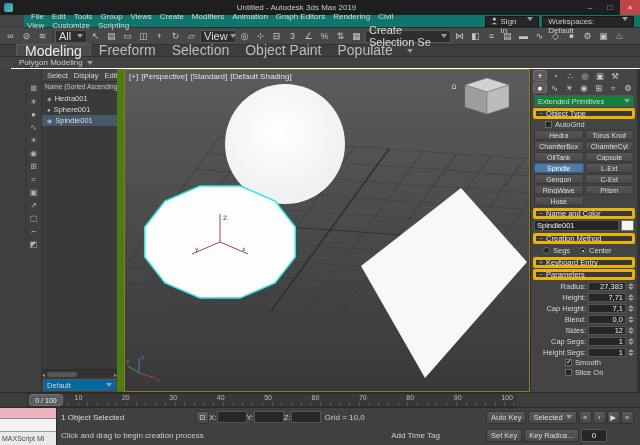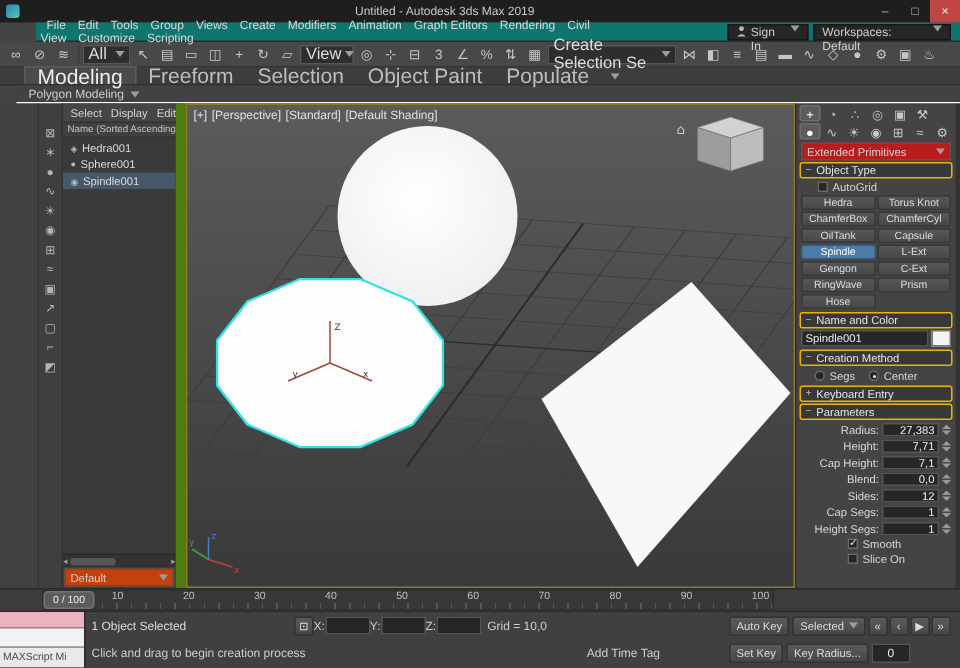--- a/index.html
+++ b/index.html
@@ -42,35 +42,35 @@
   .explorer-menu { height:12px; background:#454545; display:flex; align-items:center; padding-left:2px; font-size:7.5px; }
   .explorer-menu span { padding:0 3px; }
   .explorer-colhead { height:11px; background:#404040; border-top:1px solid #333; border-bottom:1px solid #333; font-size:6.5px; color:#c6c6c6; display:flex; align-items:center; padding-left:3px; white-space:nowrap; overflow:hidden; }
   .explorer-list { flex:1; background:#3a3a3a; padding-top:1px; }
   .ex-item { height:11px; display:flex; align-items:center; gap:3px; padding-left:5px; font-size:7.5px; color:#dcdcdc; white-space:nowrap; }
   .ex-item.selected { background:#47586a; }
   .obj-icon { font-size:6px; color:#a6bdd0; }
   .explorer-scroll { height:9px; background:#333; border-top:1px solid #2a2a2a; display:flex; align-items:center; font-size:6px; color:#999; }
   .scroll-thumb { flex:0 0 30px; height:5px; background:#565656; border-radius:2px; margin:0 2px; }
   .explorer-footer { height:14px; background:#404040; padding:1px; display:flex; }
-  .footer-drop { flex:1; height:12px; background:#c2410c; border:1px solid #555; display:flex; align-items:center; justify-content:space-between; padding:0 3px; font-size:7.5px; }
+  .footer-drop { flex:1; height:12px; background:#0369a1; border:1px solid #555; display:flex; align-items:center; justify-content:space-between; padding:0 3px; font-size:7.5px; }
 
   
   .viewport { width:406px; position:relative; border:1px solid #8f7a26; background:#4a4a4a; }
   .vp-label { position:absolute; top:2px; left:4px; display:flex; gap:3px; font-size:8px; color:#e2e2e2; z-index:2; }
 
   
   .command { width:110px; background:#444; border-left:1px solid #2e2e2e; position:relative; font-size:7.5px; overflow:hidden; }
   .cp-inner { position:absolute; inset:0 3px 0 0; }
   .cp-scrollbar { position:absolute; top:0; right:0; width:3px; bottom:0; background:#333; }
   .cp-row { height:12px; display:flex; align-items:center; gap:1px; padding:1px 2px 0; }
   .cp-tab { width:14px; height:11px; display:flex; align-items:center; justify-content:center; color:#c8c8c8; border-radius:2px; font-size:8.5px; }
   .cp-tab.active { background:#5c5c5c; border:1px solid #6e6e6e; color:#fff; }
-  .cp-drop { margin:2px 3px 1px; height:12px; background:#b91c1c; border:1px solid #555; display:flex; align-items:center; justify-content:space-between; padding:0 3px; }
-  .rollout-head { margin:1px 2px 0; height:11px; background:#383838; border:1px solid #eab308; border-radius:2px; display:flex; align-items:center; gap:3px; padding:0 3px; color:#e6e6e6; }
+  .cp-drop { margin:2px 3px 1px; height:12px; background:#15803d; border:1px solid #555; display:flex; align-items:center; justify-content:space-between; padding:0 3px; }
+  .rollout-head { margin:1px 2px 0; height:11px; background:#383838; border:3px solid #eab308; border-radius:2px; display:flex; align-items:center; gap:3px; padding:0 3px; color:#e6e6e6; }
   .rollout-head::before { content:"−"; color:#bbb; font-size:7px; }
   .rollout-head.collapsed::before { content:"+"; }
   .autogrid-row { height:9px; display:flex; align-items:center; gap:3px; padding-left:14px; margin-top:1px; }
   .cbox { width:7px; height:7px; background:#262626; border:1px solid #6a6a6a; position:relative; flex:0 0 auto; }
   .checked .cbox::after { content:"✓"; position:absolute; top:-2px; left:0; font-size:7px; color:#e9e9e9; }
   .ot-grid { display:grid; grid-template-columns:1fr 1fr; gap:1px; padding:1px 3px; }
   .ot-btn { height:10px; background:linear-gradient(#565656,#494949); border:1px solid #383838; border-radius:2px; display:flex; align-items:center; justify-content:center; font-size:7px; color:#dedede; white-space:nowrap; overflow:hidden; }
   .ot-btn.active { background:#4d7ba8; border-color:#36597e; color:#fff; }
   .name-row { display:flex; gap:2px; padding:1px 3px; align-items:center; }
   .name-input { flex:1; height:11px; background:#262626; border:1px solid #555; display:flex; align-items:center; padding:0 2px; color:#ececec; }

